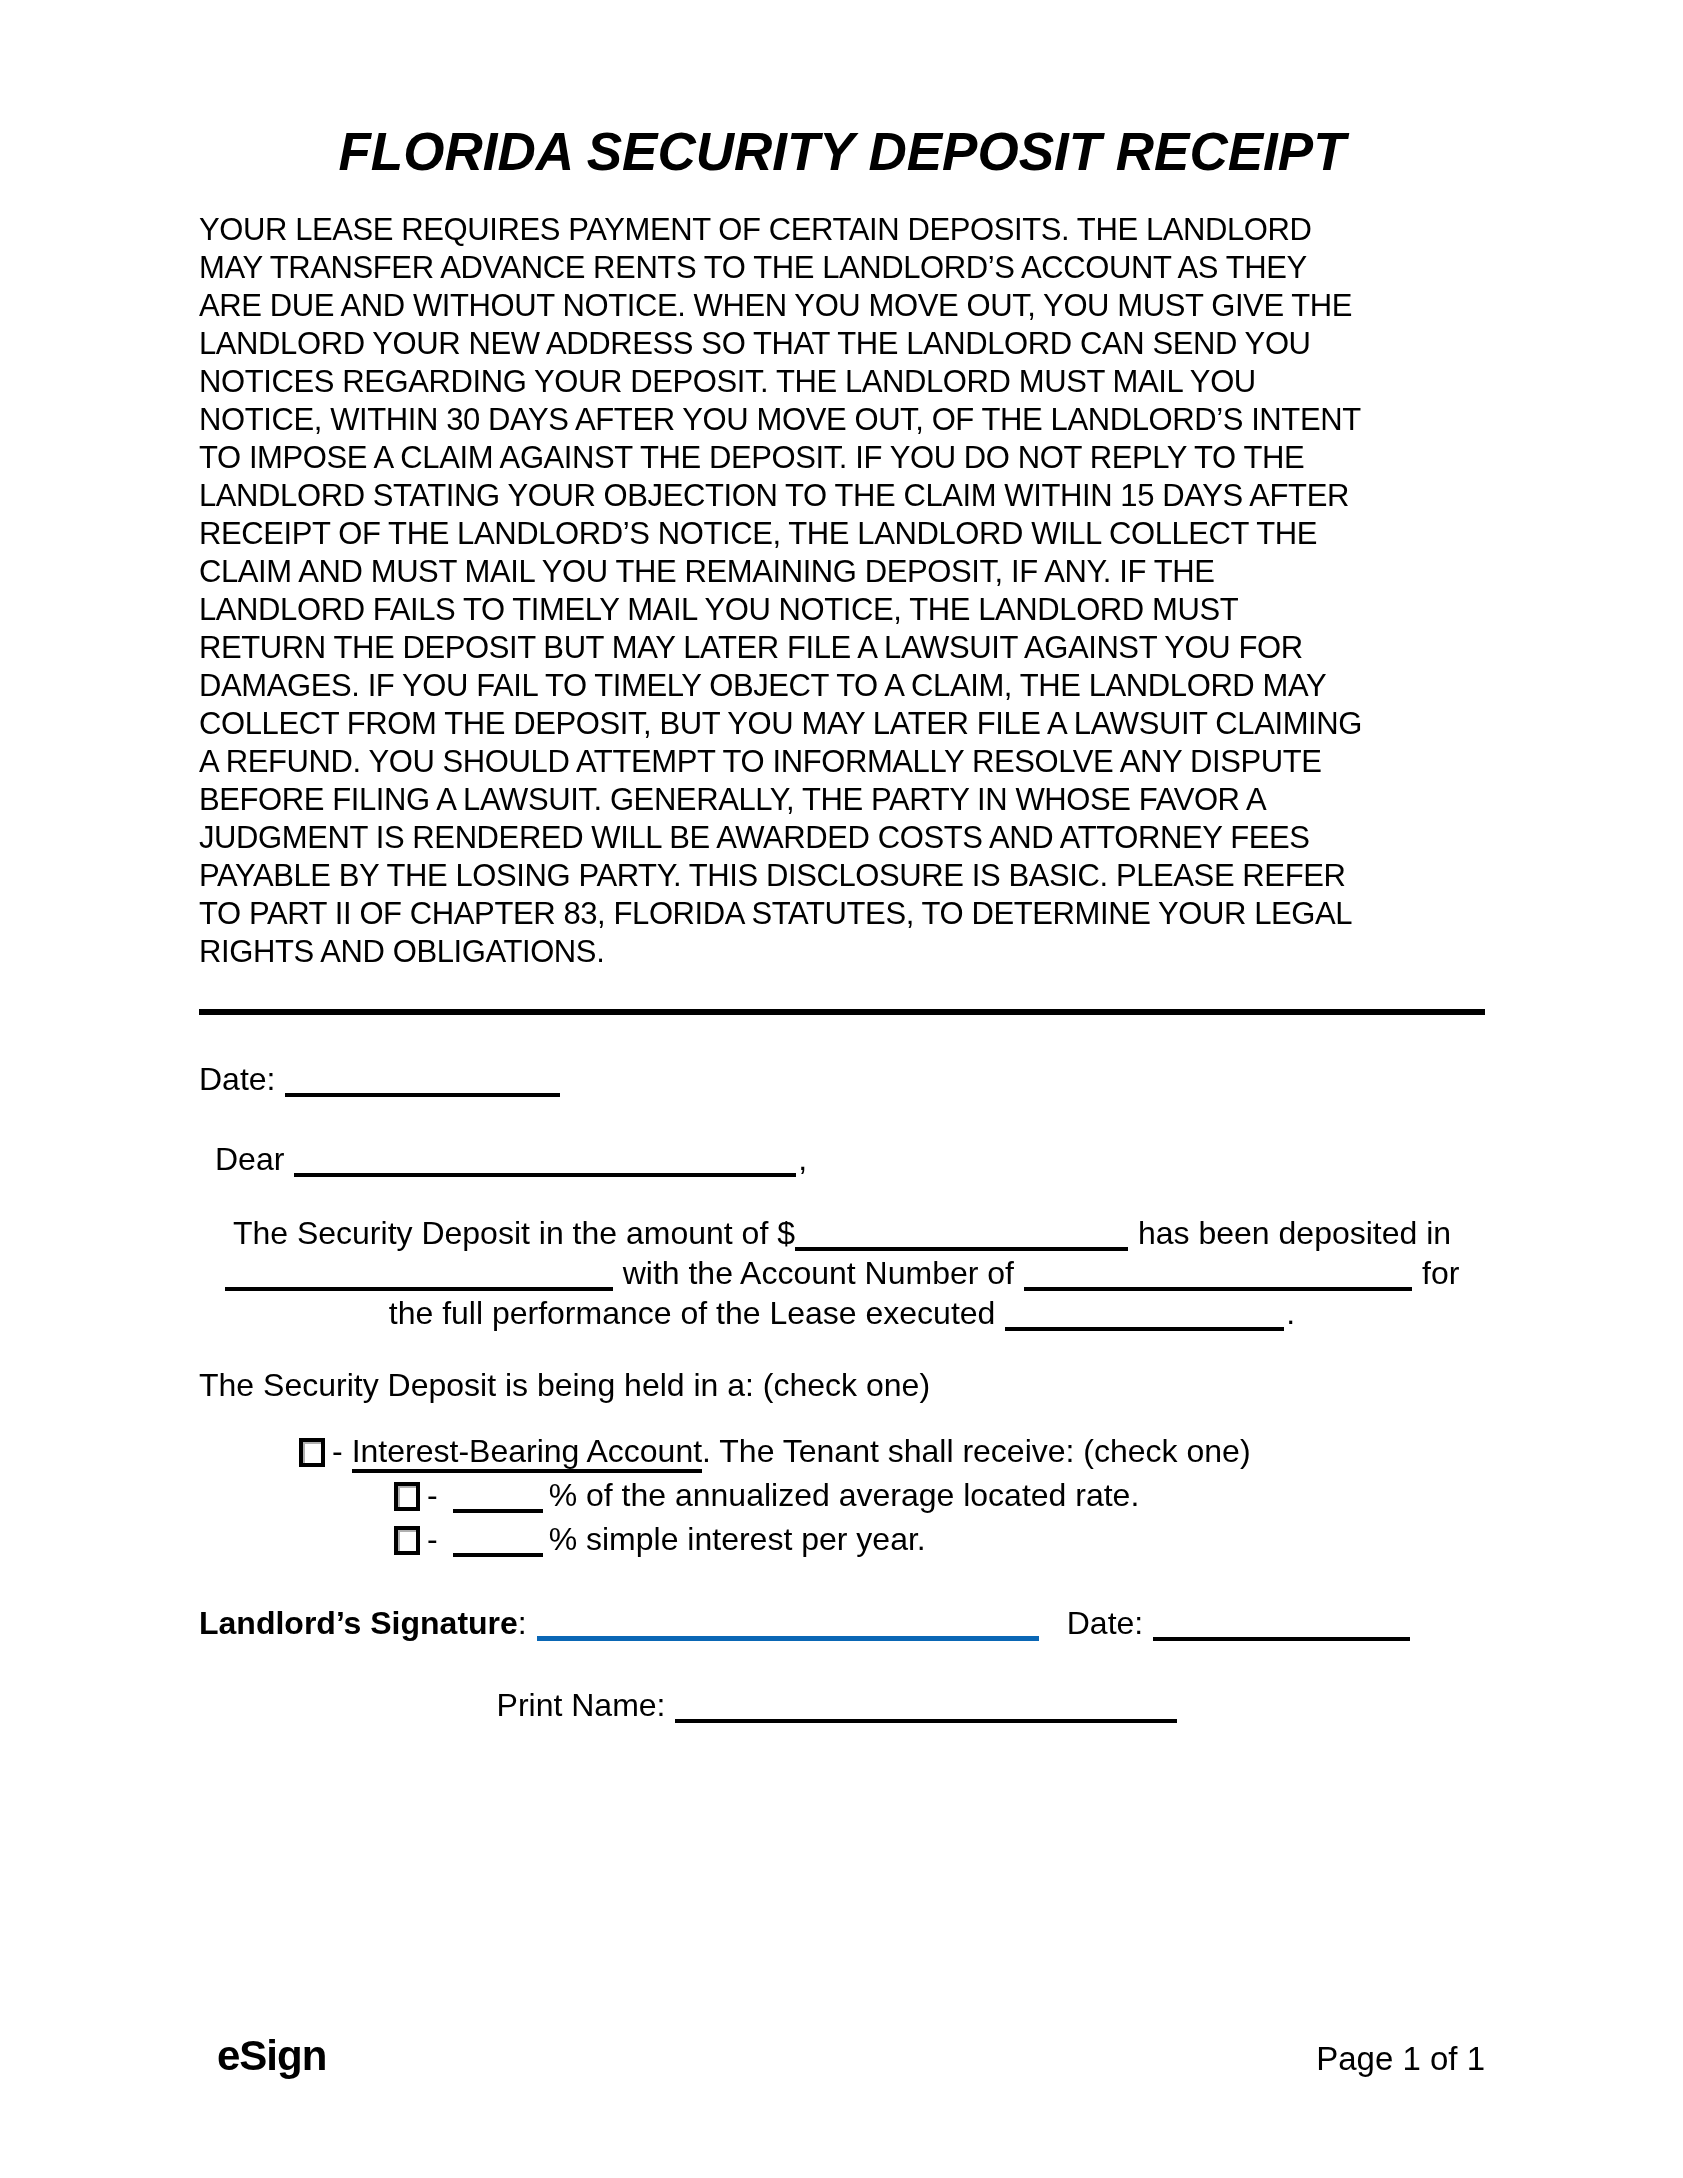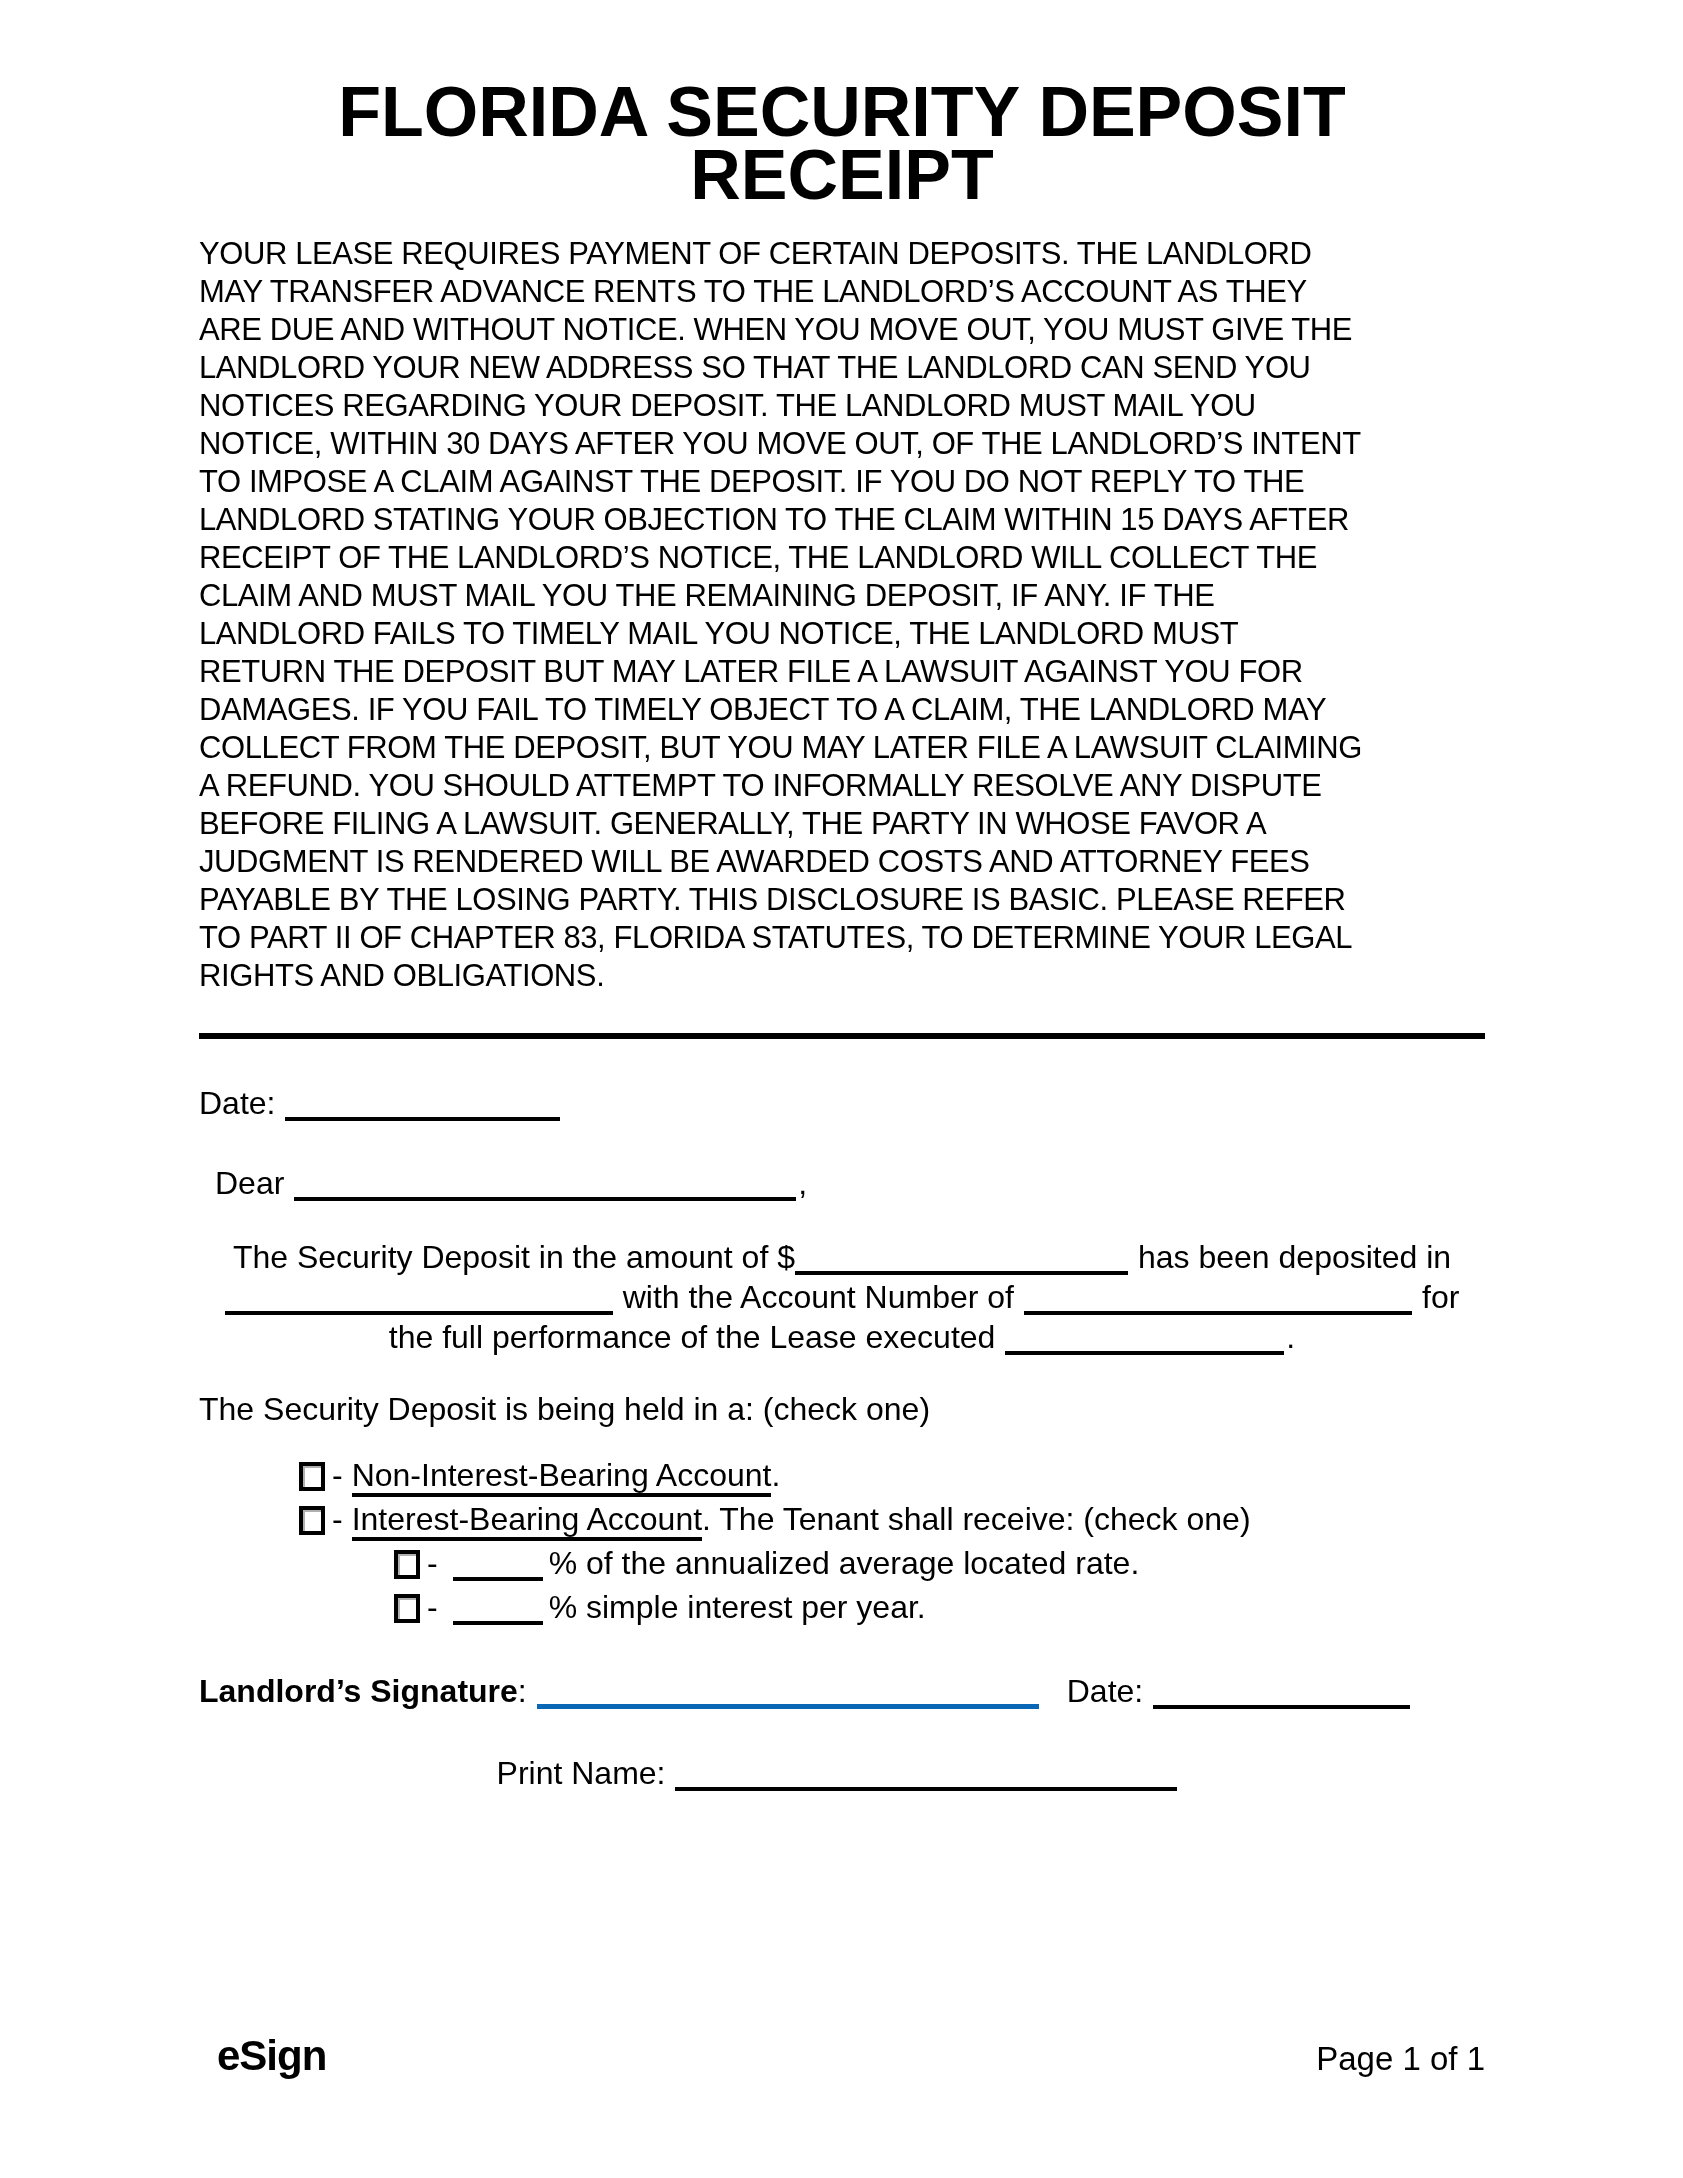--- a/index.html
+++ b/index.html
@@ -9,26 +9,27 @@
     width:1684px; height:2178px;
     background:#ffffff;
     font-family:"Liberation Sans", sans-serif;
     color:#000;
     overflow:hidden;
   }
   .content {
     position:absolute; left:199px; top:0; width:1286px;
   }
   .doc-title {
-    margin-top:81px;
+    margin-top:120px;
     text-align:center;
-    font-size:70px;
+    font-size:53px;
     font-weight:700;
     line-height:63px;
     letter-spacing:0;
+    font-style:italic;
   }
   .disclosure {
     margin-top:28px;
     font-size:31px;
     line-height:38px;
     letter-spacing:-0.4px;
     white-space:pre-line;
   }
   .divider {
     margin-top:38px;
@@ -148,23 +149,20 @@
         <span>the full performance of the Lease executed</span><span class="blank w280 tight"></span><span>.</span>
       </div>
     </div>
 
     <div class="line held-line">
       <span>The Security Deposit is being held in a: (check one)</span>
     </div>
 
     <div class="cb-block">
       <div class="cb-row indent1">
-        <span class="checkbox"></span><span class="dash">-</span><span class="u">Non-Interest-Bearing Account</span><span>.</span>
-      </div>
-      <div class="cb-row indent1">
         <span class="checkbox"></span><span class="dash">-</span><span class="u">Interest-Bearing Account</span><span>. The Tenant shall receive: (check one)</span>
       </div>
       <div class="cb-row indent2">
         <span class="checkbox"></span><span class="dash">-</span><span class="blank w90"></span><span>% of the annualized average located rate.</span>
       </div>
       <div class="cb-row indent2">
         <span class="checkbox"></span><span class="dash">-</span><span class="blank w90"></span><span>% simple interest per year.</span>
       </div>
     </div>
 

